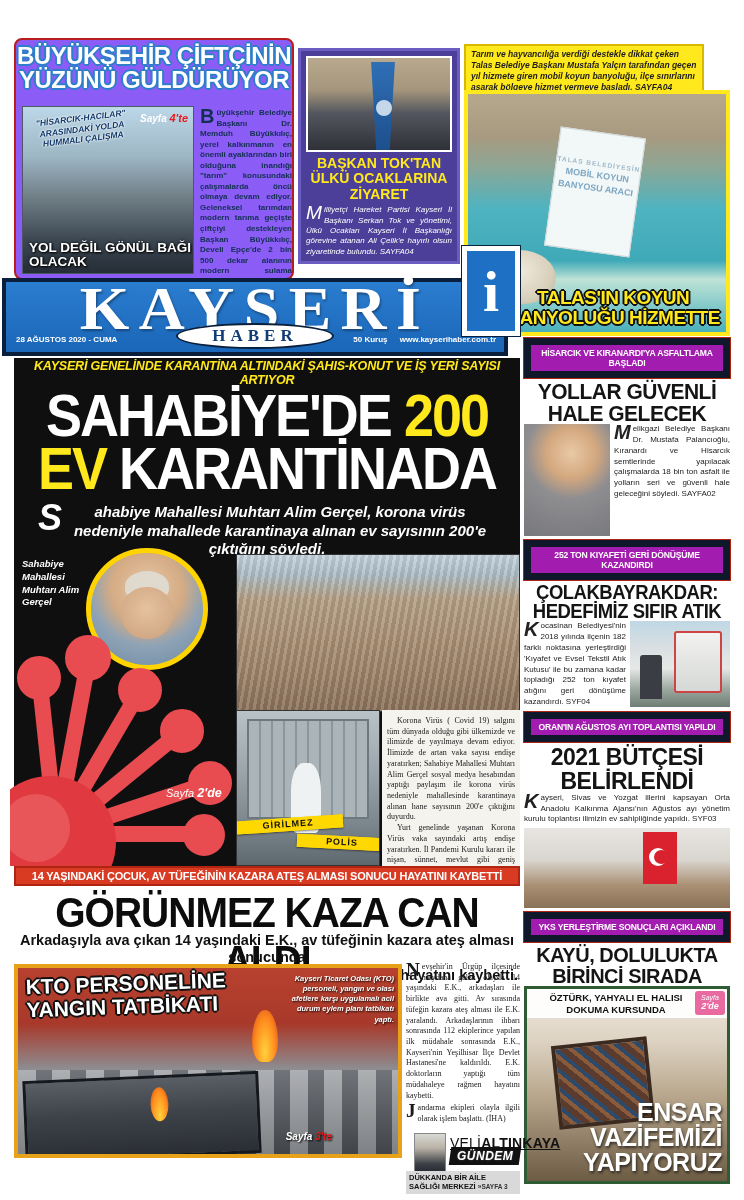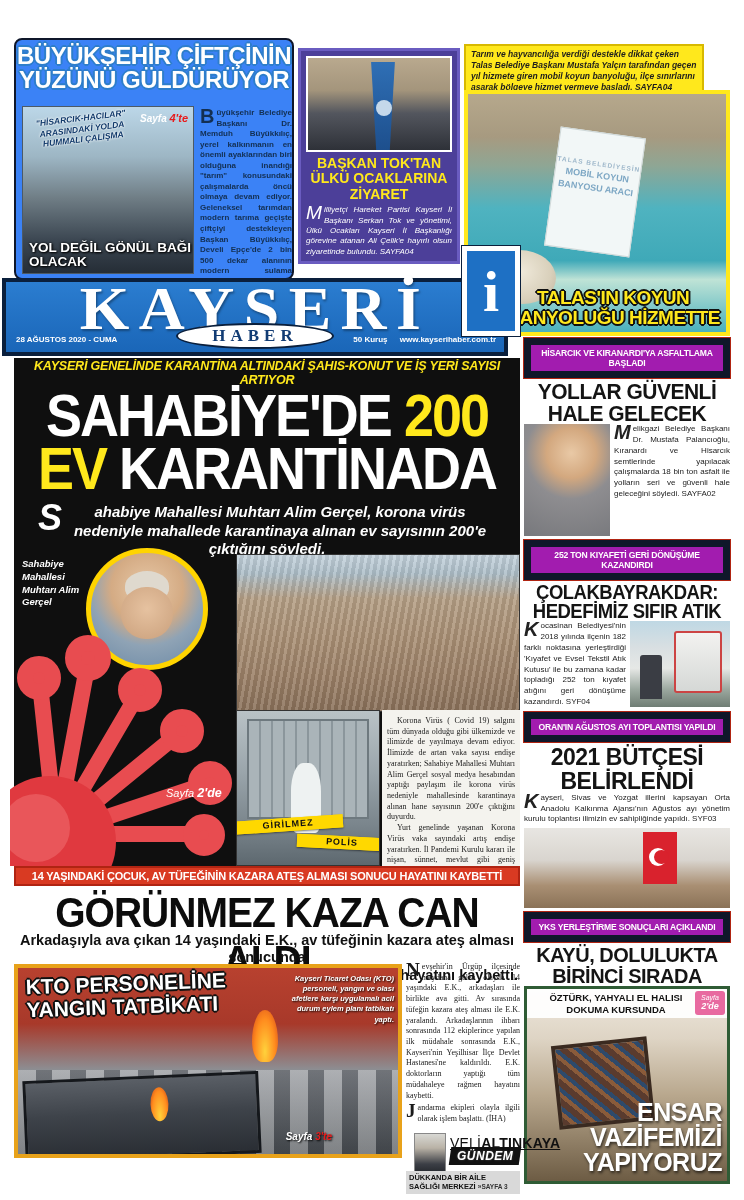--- a/index.html
+++ b/index.html
@@ -7,21 +7,21 @@
   body { font-family:"Liberation Sans", sans-serif; }
   .page { position:relative; width:744px; height:1200px; background:#fff; overflow:hidden; }
 
   
   .abs { position:absolute; }
   .photo { position:relative; overflow:hidden; }
   .jtext { text-align:justify; }
   .dropcap::first-letter { float:left; font-size:2.4em; line-height:0.82; padding-right:2px; font-weight:bold; }
 
   
-  .tl-panel { left:14px; top:38px; width:280px; height:242px; background:#3b82f6; border-radius:8px; border:2px solid #0f172a; }
+  .tl-panel { left:14px; top:38px; width:280px; height:242px; background:#8b5cf6; border-radius:8px; border:2px solid #b91c1c; }
   .tl-head { padding-top:4px; text-align:center; font-weight:900; font-size:24px; line-height:1.02; color:#ffffff; letter-spacing:-0.5px;
     text-shadow:-2px 0 #2e7ecb,2px 0 #2e7ecb,0 -2px #2e7ecb,0 2px #2e7ecb,-1px -1px #2e7ecb,1px 1px #2e7ecb,1px -1px #2e7ecb,-1px 1px #2e7ecb; }
   .tl-photo { position:absolute; left:6px; top:66px; width:172px; height:168px; background:linear-gradient(180deg,#bcd7e8 0%,#9db6c4 30%,#6f7d85 55%,#3c4752 80%,#252d36 100%); border:1px solid #4c5a66; }
   .tl-cap-top { position:absolute; left:4px; top:6px; width:110px; transform:rotate(-7deg); color:#123a6b; font-weight:900; font-style:italic; font-size:8.5px; line-height:1.25; text-align:center; text-shadow:0 0 2px #ffffff,0 0 3px #ffffff; }
   .tl-sayfa { position:absolute; right:5px; top:5px; font-style:italic; font-weight:bold; font-size:10px; color:#fff; }
   .tl-sayfa b { color:#e81c1c; font-size:11px; }
   .tl-cap-bot { position:absolute; left:6px; bottom:4px; color:#fff; font-weight:900; font-size:13.5px; line-height:1.05; text-shadow:1px 1px 2px #000,0 0 3px #000; }
   .tl-body { position:absolute; left:184px; top:68px; width:92px; font-size:8px; line-height:1.32; font-weight:bold; color:#132f52; }
   .tl-body::first-letter { float:left; font-size:2.5em; line-height:0.85; padding-right:2px; }
 

